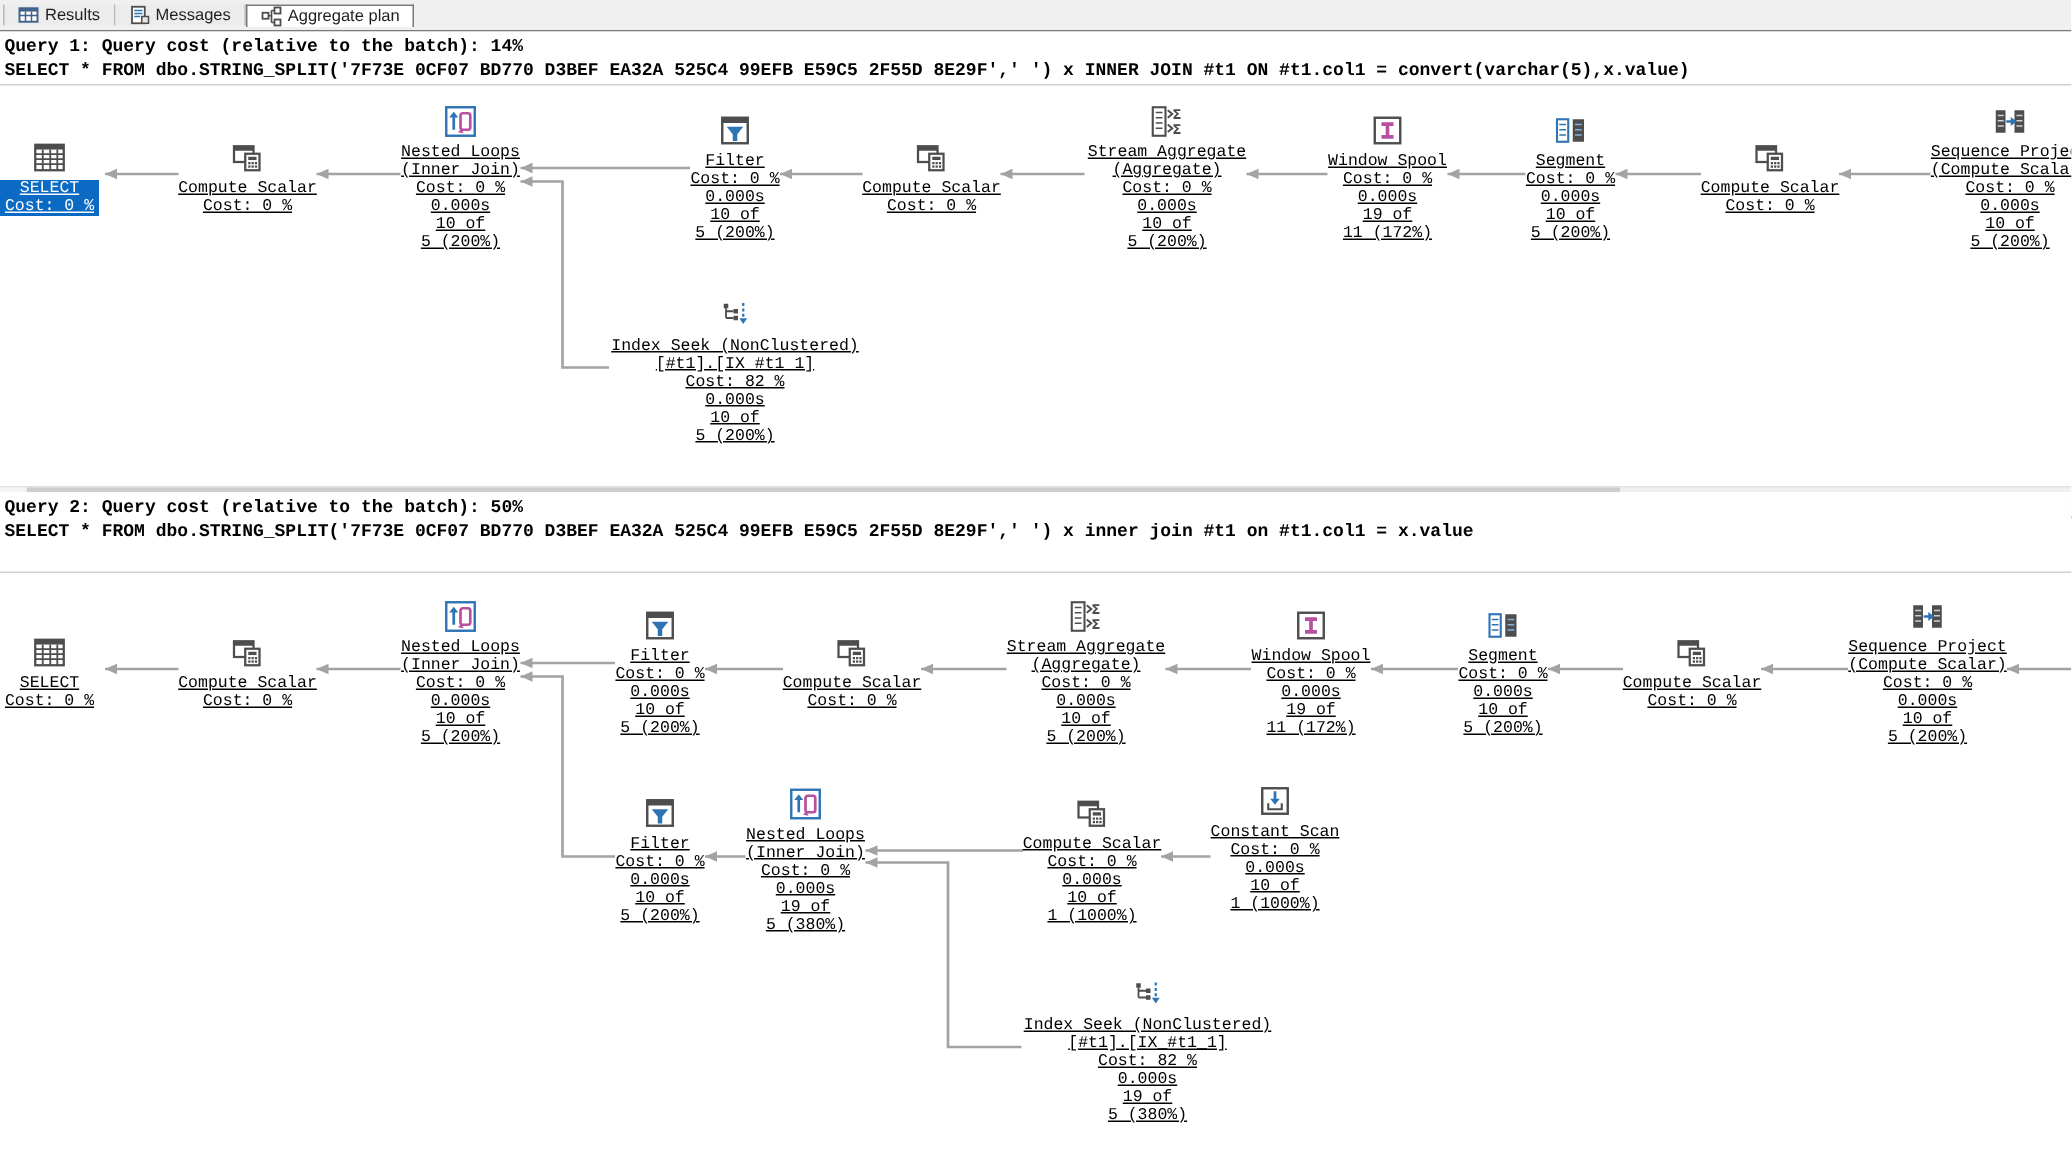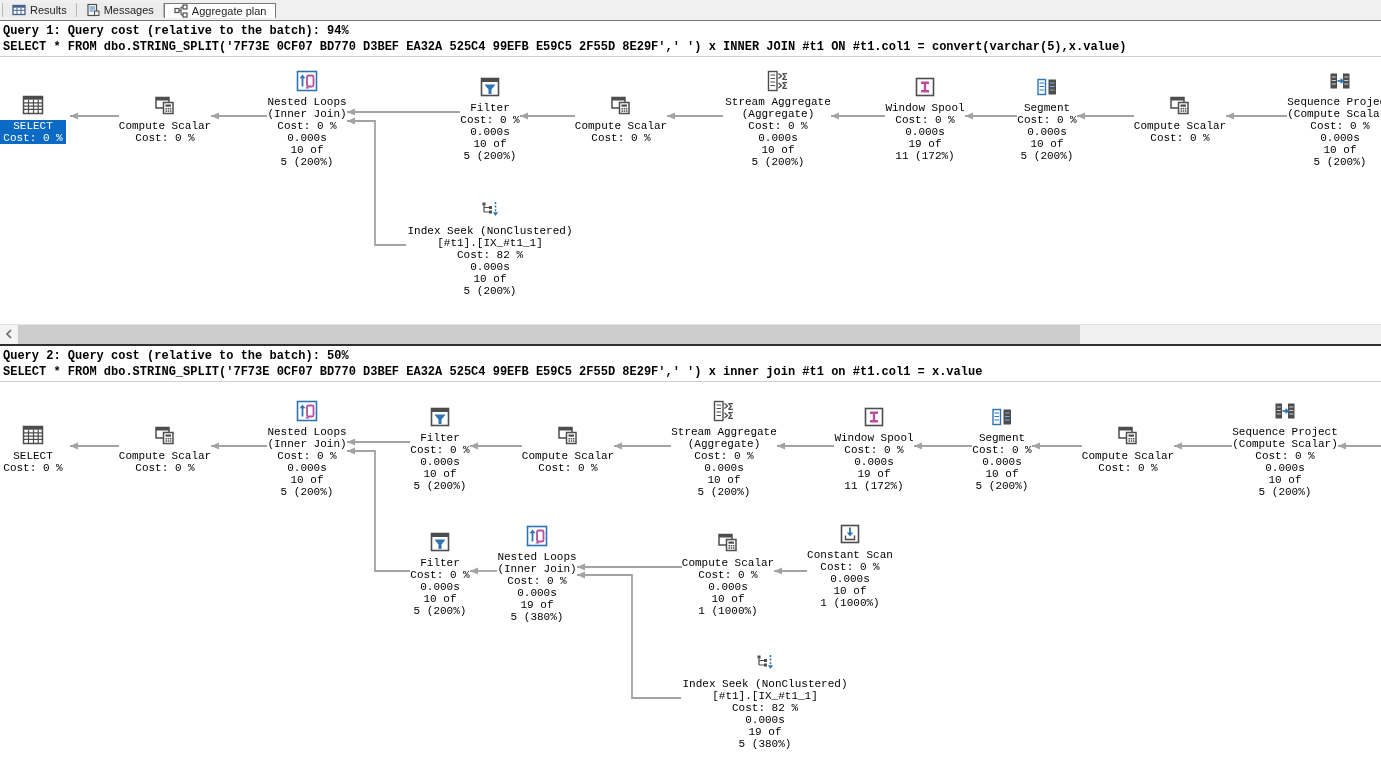--- a/index.html
+++ b/index.html
@@ -25,37 +25,37 @@
   }
   .tab svg { display:block; }
   
   .qheader {
     position:absolute; left:0; width:1381px; height:33px; background:#fff;
     font-family:"Liberation Mono", monospace; font-weight:bold;
     font-size:12px; line-height:16px; color:#000;
     padding:2px 0 0 3px; box-sizing:border-box; white-space:nowrap; overflow:hidden;
   }
   #qh1 { top:21px; }
-  #qh2 { top:346px; }
+  #qh2 { top:328px; }
   
   .plan {
     position:absolute; left:0; width:1381px; background:#fff;
     border-top:1px solid #d0d0d0; overflow:hidden; box-sizing:content-box;
   }
   #plan-0 { top:56px;  height:268px; }
   #plan-1 { top:381px; height:387px; }
   .wires { position:absolute; left:0; top:0; pointer-events:none; }
   .node {
     position:absolute; width:180px; text-align:center;
     font-family:"Liberation Mono", monospace; font-size:11px; line-height:12px;
     color:#000; cursor:default;
   }
   .node .nicon { display:block; width:24px; height:24px; margin:0 auto 3px auto; }
   .node .nicon svg { width:24px; height:24px; display:block; }
-  .nlines { display:inline-block; padding:0 3px; }
+  .nlines { display:inline-block; padding:0 3px;text-decoration:underline; }
   .node.selected .nlines { background:#0b6ac4; color:#fff; }
   
   .hscroll {
     position:absolute; top:324px; left:0; width:1381px; height:20px;
     background:#f0f0f0; border-top:1px solid #e2e2e2; box-sizing:border-box;
   }
   .hs-btn {
     position:absolute; left:0; top:0; width:17px; height:19px;
     background:#f4f4f4; display:flex; align-items:center; justify-content:center;
   }
@@ -93,21 +93,21 @@
           <rect x="9" y="1" width="4" height="4" fill="#fff" stroke="#4d4d4d" stroke-width="1.2"></rect>
           <rect x="9" y="9" width="4" height="4" fill="#fff" stroke="#4d4d4d" stroke-width="1.2"></rect>
           <path d="M5 6.5h2M7 3v8M7 3h2M7 11h2" stroke="#4d4d4d" stroke-width="1.1" fill="none"></path>
         </svg>
       </span>
     <span>Aggregate plan</span>
   </div>
 </div>
 
 <div class="qheader" id="qh1">
-  <div>Query 1: Query cost (relative to the batch): 94%</div>
+  <div>Query 1: Query cost (relative to the batch): 14%</div>
   <div>SELECT * FROM dbo.STRING_SPLIT('7F73E 0CF07 BD770 D3BEF EA32A 525C4 99EFB E59C5 2F55D 8E29F',' ') x INNER JOIN #t1 ON #t1.col1 = convert(varchar(5),x.value)</div>
 </div>
 <div class="plan" id="plan-0">
     <svg width="1381" height="268" class="wires">
       <polyline points="70,59 119,59" fill="none" stroke="#a3a3a3" stroke-width="1.8"></polyline>
       <path d="M70,59 l8,-3.5 l0,7 z" fill="#a3a3a3"></path>
       <polyline points="211,59 267,59" fill="none" stroke="#a3a3a3" stroke-width="1.8"></polyline>
       <path d="M211,59 l8,-3.5 l0,7 z" fill="#a3a3a3"></path>
       <polyline points="347,55 460,55" fill="none" stroke="#a3a3a3" stroke-width="1.8"></polyline>
       <path d="M347,55 l8,-3.5 l0,7 z" fill="#a3a3a3"></path>

